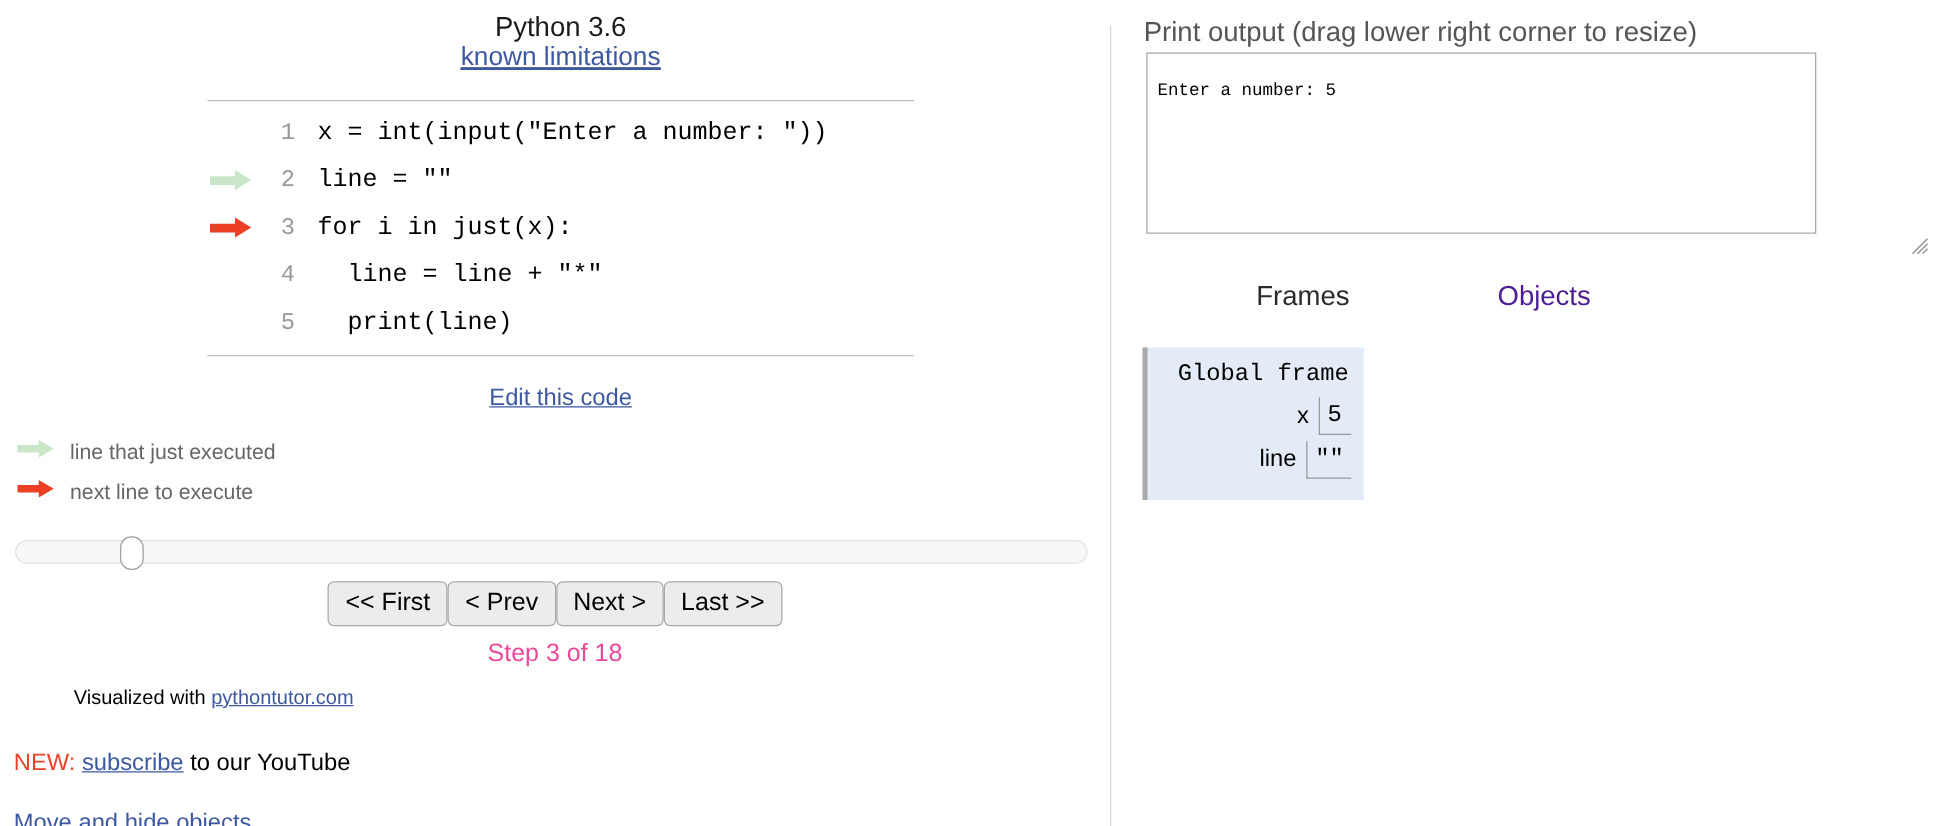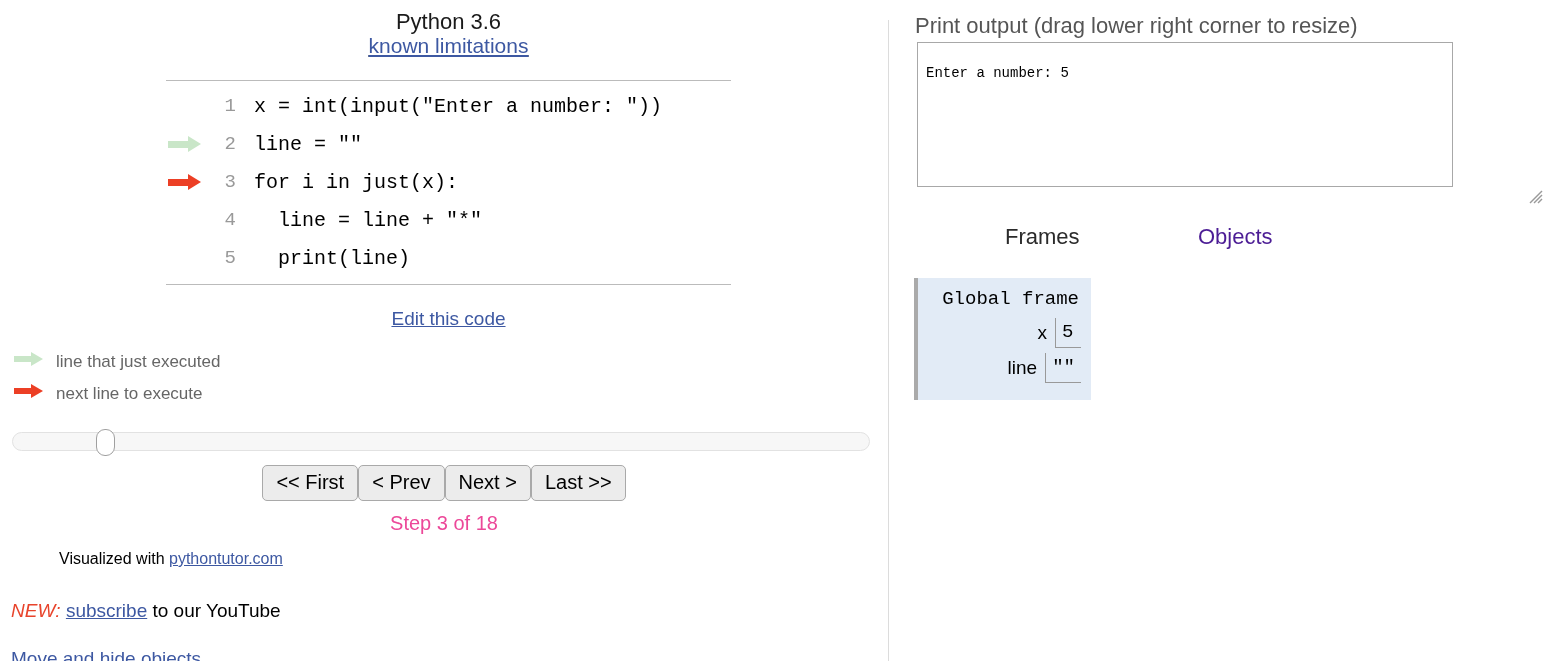--- a/index.html
+++ b/index.html
@@ -192,21 +192,21 @@
     position: absolute;
     left: 11px; top: 550px;
     font-size: 16px;
     margin-left: 48px;
   }
   #new-line {
     position: absolute;
     left: 11px; top: 600px;
     font-size: 19px;
   }
-  #new-badge { color: #e8442c; font-style: italic; }
+  #new-badge { color: #e8442c; }
   #move-hide-line {
     position: absolute;
     left: 11px; top: 648px;
     font-size: 19px;
   }
 
   
   #divider {
     position: absolute;
     left: 888px; top: 20px;

